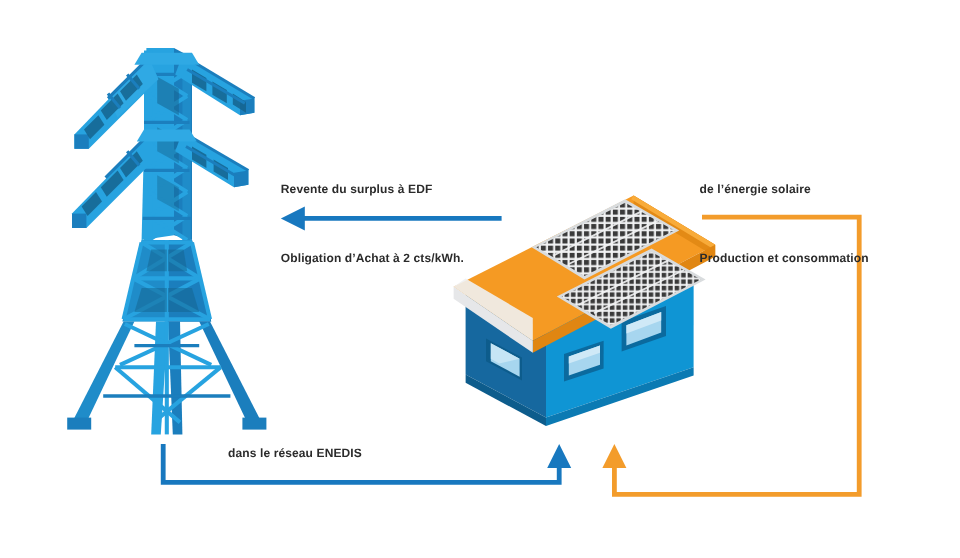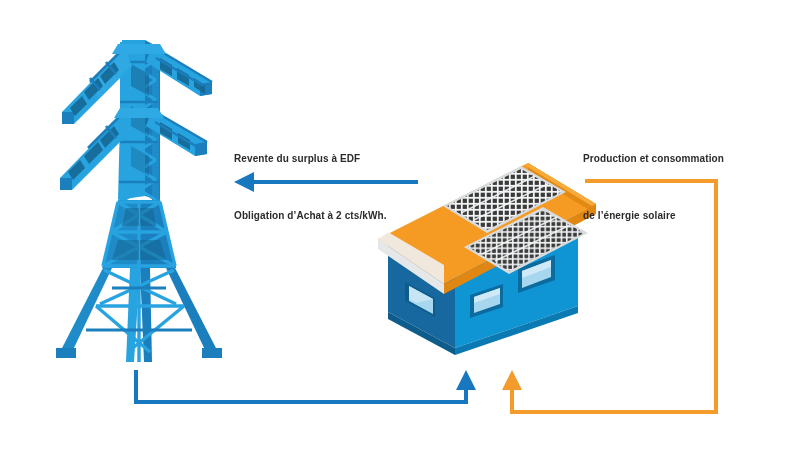--- a/index.html
+++ b/index.html
@@ -274,20 +274,21 @@
     </g>
 
   </svg>
 
   <div class="label" id="label-surplus">
     <div>Revente du surplus à EDF</div>
     <div>Obligation d’Achat à 2 cts/kWh.</div>
   </div>
 
   <div class="label" id="label-solar">
+    <div>de l’énergie solaire</div>
     <div>Production et consommation</div>
-    <div>de l’énergie solaire</div>
   </div>
 
   <div class="label" id="label-enedis">
+    <div>dans le réseau ENEDIS</div>
   </div>
 
 </div>
 
 </body></html>

